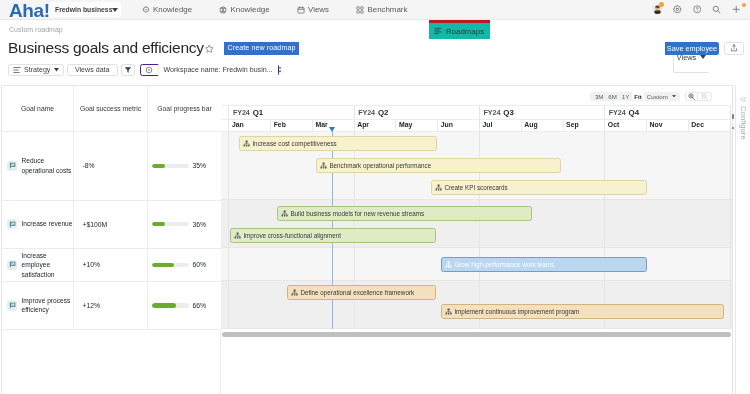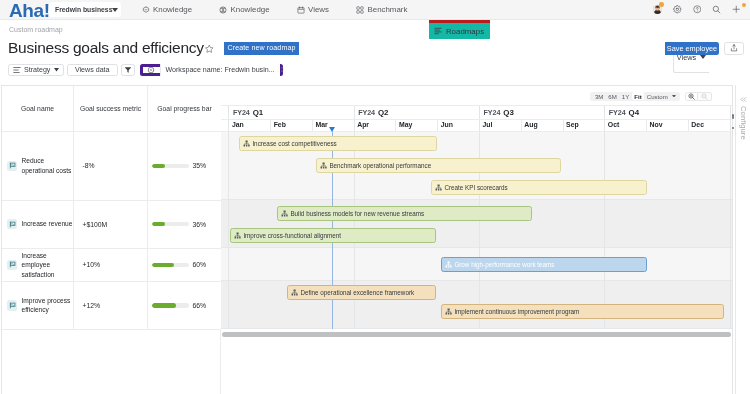--- a/index.html
+++ b/index.html
@@ -41,21 +41,21 @@
     border-radius:2.5px;background:#fff;display:flex;align-items:center;justify-content:center;}
 
   
   .toolbar{position:absolute;left:7.5px;top:63.5px;height:12.5px;display:flex;align-items:center;}
   .tb{height:12.5px;border:1px solid #dfe1e4;border-radius:2.5px;background:#fff;
     display:flex;align-items:center;gap:3.5px;padding:0 4px;font-size:7.1px;color:#3d4147;
     white-space:nowrap;}
   .tb svg{flex:0 0 auto;}
   .tbsq{width:14px;height:12.5px;border:1px solid #dfe1e4;border-radius:2.5px;background:#fff;
     display:flex;align-items:center;justify-content:center;}
-  .tbgrp{display:flex;align-items:center;border:3px solid #4c1d95;border-radius:2.5px;background:#fff;height:12.5px;}
+  .tbgrp{display:flex;align-items:center;border:1px solid #4c1d95;border-radius:2.5px;background:#fff;height:12.5px;}
   .tbgicon{width:18px;height:12.5px;display:flex;align-items:center;justify-content:center;
     border-right:1px solid #e8eaec;}
   .tbsel{height:12.5px;background:#fff;
     display:flex;align-items:center;justify-content:space-between;gap:5px;padding:0 4px 0 5px;
     font-size:7.1px;color:#3d4147;width:119px;white-space:nowrap;}
   .tbsel svg{flex:0 0 auto;}
 
   
   .panel{position:absolute;left:1px;top:85px;width:732px;height:309px;background:#fff;
     border:1px solid #e4e5e7;border-bottom:none;padding-left:24px;}

